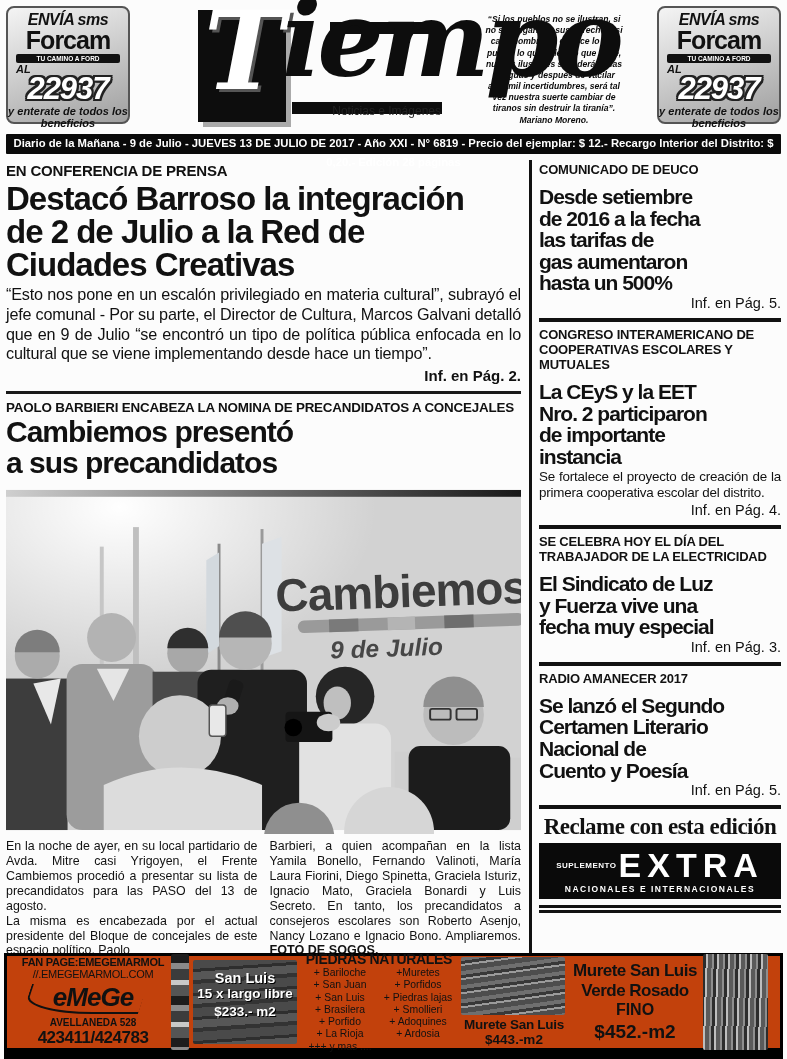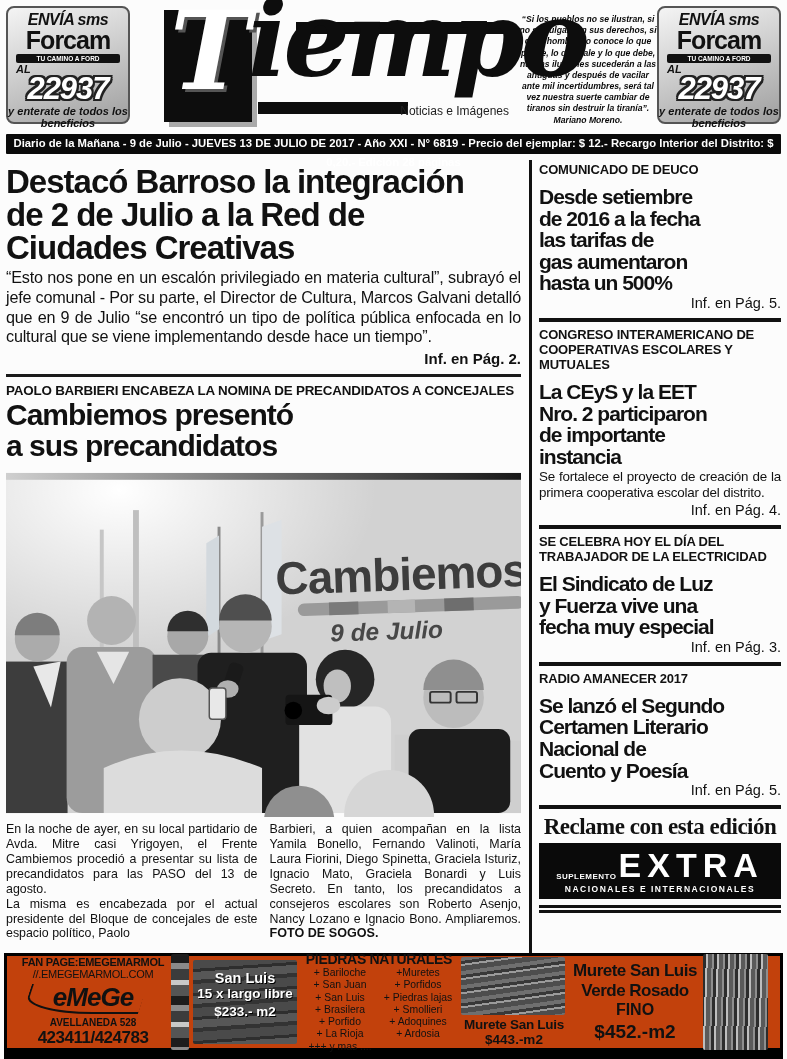--- a/index.html
+++ b/index.html
@@ -1,21 +1,21 @@
 <!DOCTYPE html>
 <html><head>
 <meta charset="utf-8">
 <style>
   * { margin:0; padding:0; box-sizing:border-box; }
   html,body { background:#e8e8e8; }
   body { font-family:"Liberation Sans", sans-serif; color:#111; }
   .page { position:relative; width:787px; height:1059px; margin:0 auto; background:#fcfcfc; overflow:hidden; padding:4px 4px 0 4px; }
 
   
-  .masthead { display:flex; align-items:flex-start; justify-content:space-between; height:128px; padding:2px 2px 0 2px; }
+  .masthead { display:flex; align-items:flex-start; justify-content:space-between; height:128px; padding:2px 2px 0 2px;gap:34px; }
   .forcam { width:124px; height:118px; border:2px solid #555; border-radius:8px; background:linear-gradient(160deg,#f4f4f4 0%,#cfcfcf 45%,#9f9f9f 100%); text-align:center; padding-top:3px; flex:none; }
   .forcam .envia { font-size:16px; font-weight:bold; font-style:italic; letter-spacing:-0.5px; }
   .forcam .brand { font-size:25px; font-weight:bold; letter-spacing:-1px; line-height:0.95; }
   .forcam .slogan { background:#111; color:#fff; font-size:6.5px; font-weight:bold; width:86%; margin:1px auto; padding:1px 0; border-radius:2px; }
   .forcam .al { text-align:left; font-size:11px; font-weight:bold; font-style:italic; padding-left:8px; line-height:1; }
   .forcam .num { font-size:31px; font-weight:800; font-style:italic; color:#fff; letter-spacing:-1px; line-height:0.9;
     text-shadow:-2px -2px 0 #222,2px -2px 0 #222,-2px 2px 0 #222,2px 2px 0 #222,-2px 0 0 #222,2px 0 0 #222,0 -2px 0 #222,0 2px 0 #222; }
   .forcam .benef { font-size:11px; font-weight:bold; font-style:italic; line-height:1.1; margin-top:2px; }
 
   .logo-area { position:relative; flex:1; height:126px; margin:0 6px; }
@@ -53,21 +53,21 @@
 
   
   .sb-story { border-bottom:4px solid #111; padding:1px 0 7px 0; margin-bottom:5px; }
   .sb-kicker { font-weight:bold; font-size:13px; line-height:1.15; letter-spacing:-0.2px; }
   .sb-headline { font-weight:bold; font-size:21px; line-height:1.03; letter-spacing:-1px; margin-top:8px; }
   .sb-deck { font-size:13.4px; line-height:1.18; text-align:justify; margin-top:2px; letter-spacing:-0.2px; }
   .sb-pageref { font-weight:normal; font-size:14.5px; text-align:right; margin-top:1px; }
 
   .promo-headline { font-family:"Liberation Serif", serif; font-weight:bold; font-size:23px; letter-spacing:-0.5px; text-align:center; margin-top:2px; }
   .promo-box { background:#0a0a0a; color:#fff; margin-top:3px; padding:6px 4px 5px 4px; text-align:center; }
-  .promo-line1 { display:flex; align-items:flex-end; justify-content:center; gap:2px; }
+  .promo-line1 { display:flex; align-items:center; justify-content:center; gap:2px; }
   .promo-sup { font-size:8px; font-weight:bold; letter-spacing:0.5px; }
   .promo-extra { font-size:34px; font-weight:800; letter-spacing:6px; line-height:0.95; }
   .promo-sub { font-size:8.5px; font-weight:bold; letter-spacing:1.5px; margin-top:3px; }
   .promo-rules { border-top:3px solid #111; border-bottom:3px solid #111; height:8px; margin-top:6px; }
 
   
   .footer { position:absolute; left:4px; right:4px; bottom:0; height:106px; border:3px solid #000; border-bottom:11px solid #000; background:#c2410c; display:flex; align-items:center; padding:3px 12px; gap:4px; }
   .emege { width:148px; flex:none; text-align:center; }
   .emege .fan { font-size:11px; font-weight:bold; letter-spacing:-0.3px; }
   .emege .web { font-size:11px; letter-spacing:-0.3px; }
@@ -132,20 +132,21 @@
       <div class="benef">y enterate de todos los beneficios</div>
     </div>
   </header>
 
   <div class="dateline">Diario de la Mañana - 9 de Julio - JUEVES 13 DE JULIO DE 2017 - Año XXI - N° 6819 - Precio del ejemplar: $ 12.- Recargo Interior del Distrito: $ 0,20.- Edición 28 páginas</div>
 
   <div class="content">
 
     <div class="left-col">
       <div>
+        <div class="kicker">EN CONFERENCIA DE PRENSA</div>
         <h1 class="headline preline">Destacó Barroso la integración
 de 2 de Julio a la Red de
 Ciudades Creativas</h1>
         <div class="deck">“Esto nos pone en un escalón privilegiado en materia cultural”, subrayó el jefe comunal - Por su parte, el Director de Cultura, Marcos Galvani detalló que en 9 de Julio “se encontró un tipo de política pública enfocada en lo cultural que se viene implementando desde hace un tiempo”.</div>
         <div class="pageref">Inf.  en Pág. 2.</div>
       </div>
 
       <div class="divider"></div>
 
       <div>

